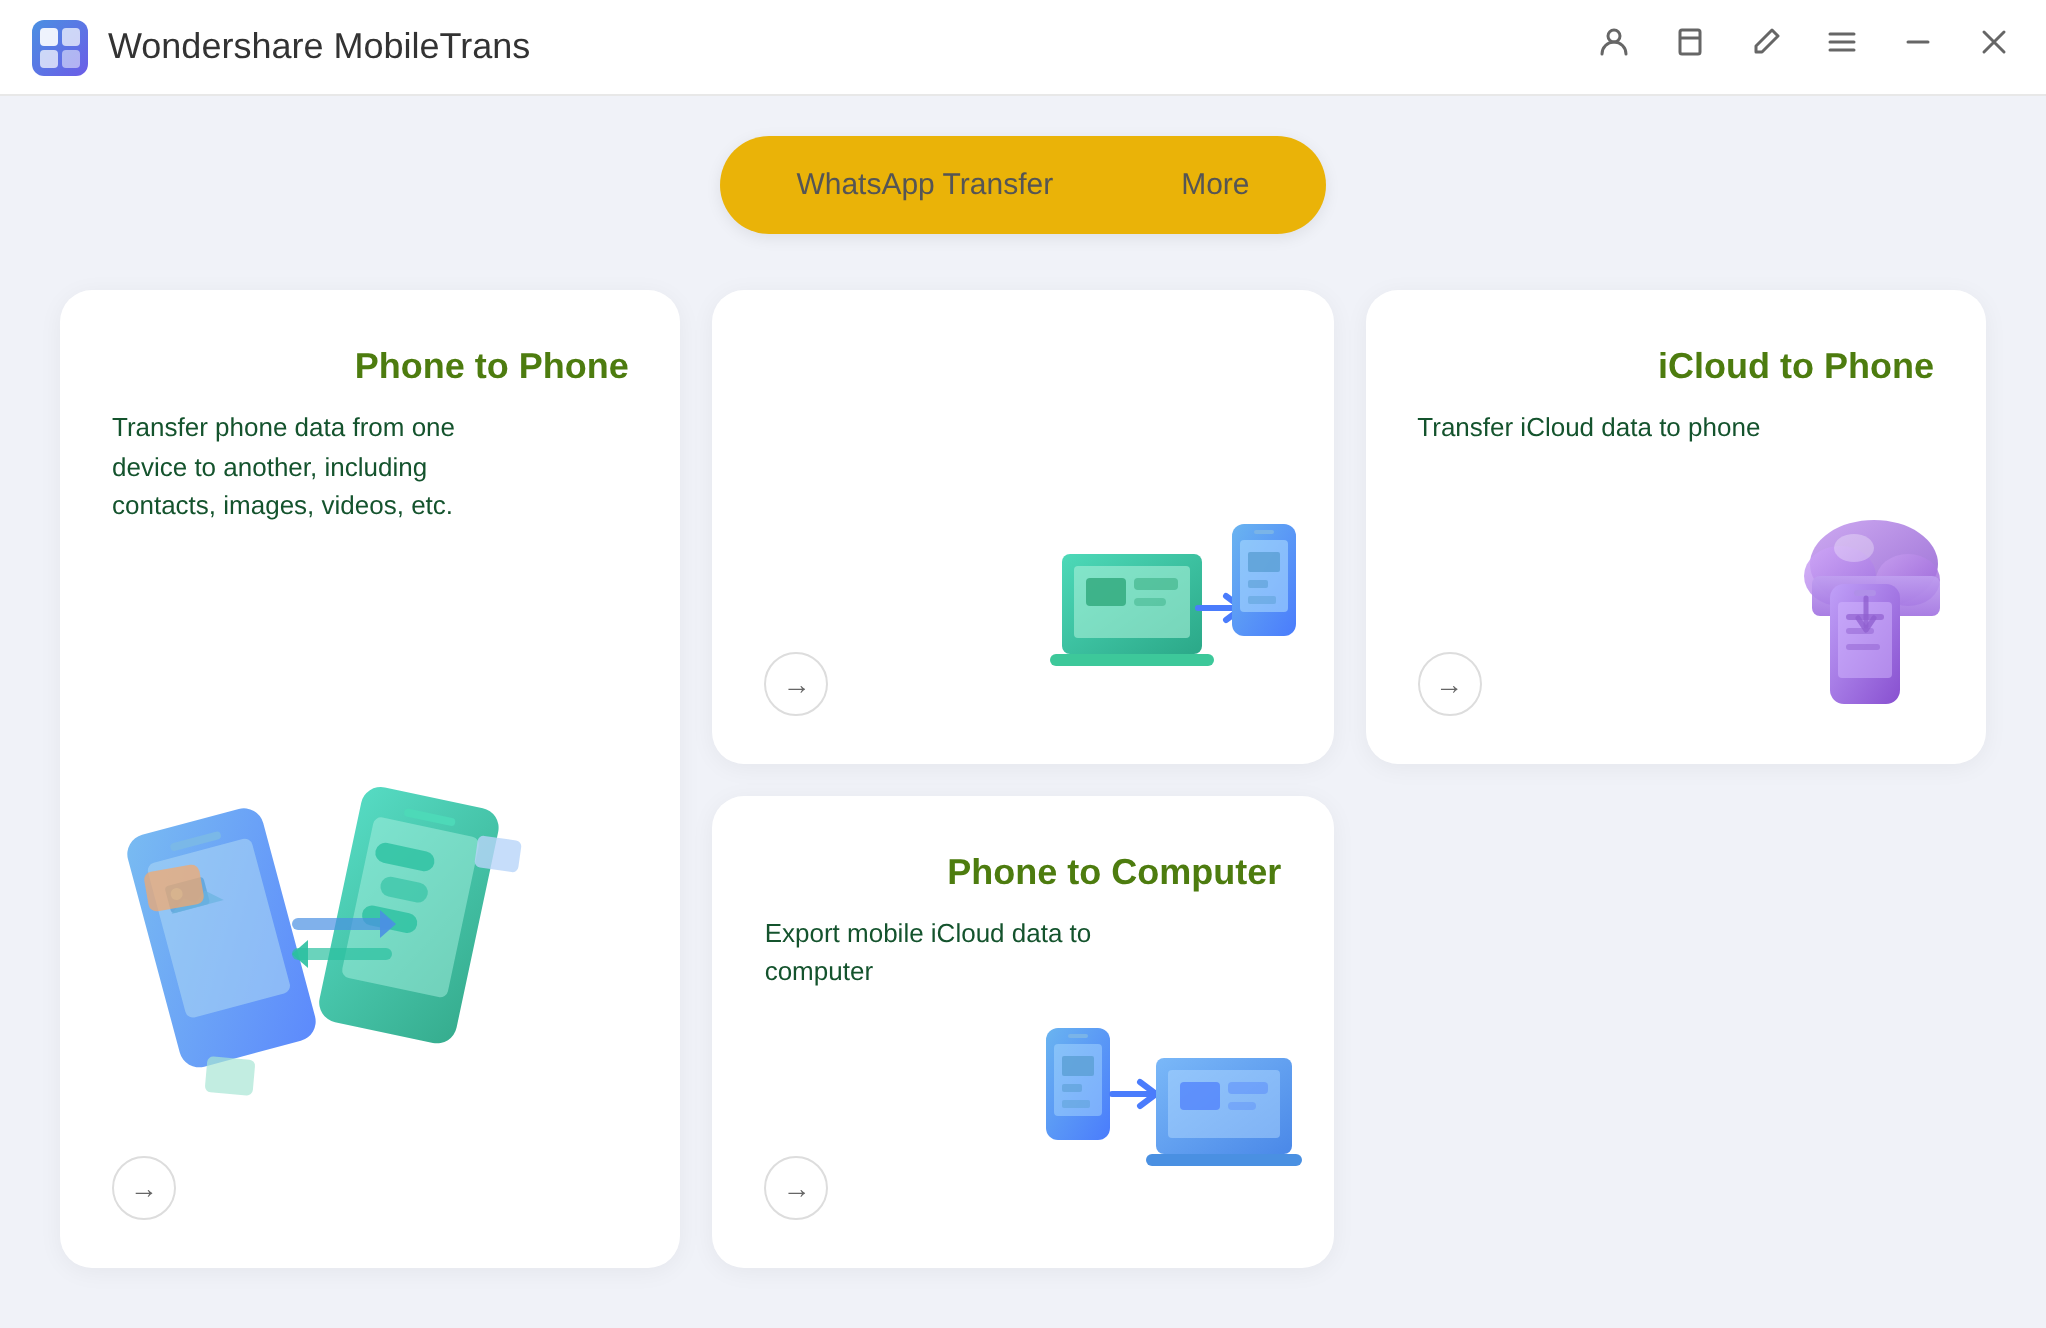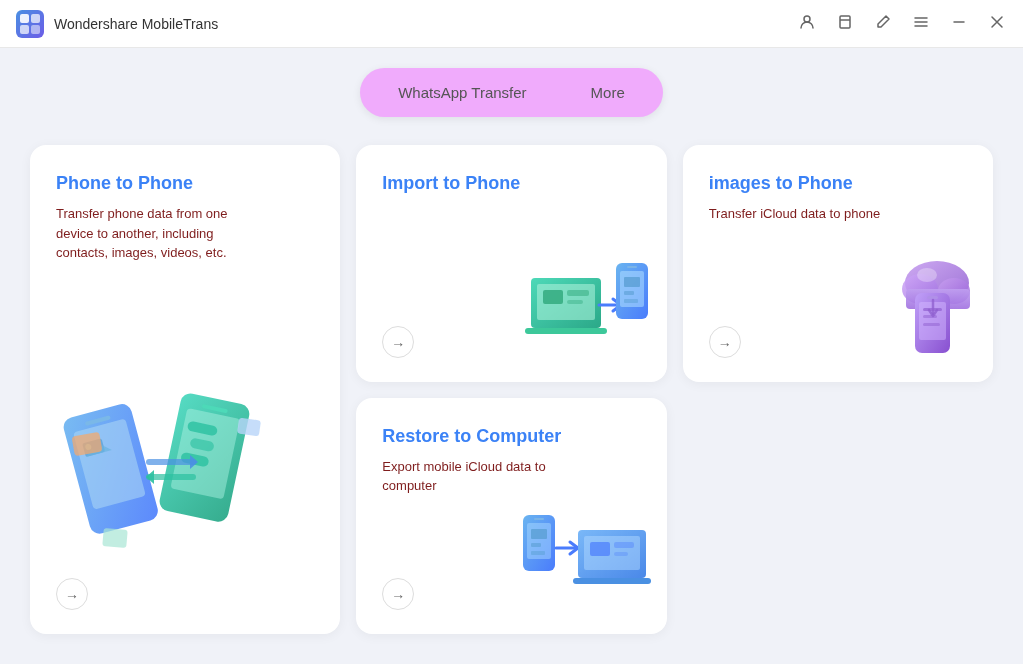--- a/index.html
+++ b/index.html
@@ -28,21 +28,21 @@
       height: 28px;
       background: linear-gradient(135deg, #4a90e2, #6c5ce7);
       border-radius: 6px;
       display: flex;
       align-items: center;
       justify-content: center;
       margin-right: 10px;
       flex-shrink: 0;
     }
     .title-bar-title {
-      font-size: 14px;
+      font-size: 18px;
       color: #333;
       font-weight: 500;
       flex: 1;
     }
     .title-bar-controls {
       display: flex;
       align-items: center;
       gap: 18px;
     }
     .title-bar-icon {
@@ -59,21 +59,21 @@
       background: #f0f2f8;
       padding: 20px 30px 30px;
       display: flex;
       flex-direction: column;
     }
 
     
     .nav-tabs {
       display: flex;
       align-items: center;
-      background: #f0abfc;
+      background: #eab308;
       border-radius: 50px;
       padding: 6px;
       margin-bottom: 28px;
       width: fit-content;
       align-self: center;
       box-shadow: 0 2px 8px rgba(0,0,0,0.08);
     }
     .nav-tab {
       padding: 10px 32px;
       border-radius: 50px;
@@ -112,26 +112,27 @@
       box-shadow: 0 2px 12px rgba(0,0,0,0.05);
     }
 
     .card-large {
       grid-row: span 2;
     }
 
     .card-title {
       font-size: 18px;
       font-weight: 700;
-      color: #3b82f6;
+      color: #4d7c0f;
       margin-bottom: 10px;
+      text-align: right;
     }
     .card-desc {
       font-size: 13px;
-      color: #7f1d1d;
+      color: #14532d;
       line-height: 1.5;
       max-width: 180px;
     }
 
     .card-arrow {
       width: 32px;
       height: 32px;
       border-radius: 50%;
       border: 1.5px solid #ddd;
       display: flex;
@@ -258,21 +259,20 @@
               <stop offset="100%" stop-color="#2ba888"></stop>
             </linearGradient>
           </defs>
         </svg>
       </div>
 
       <div class="card-arrow">→</div>
     </div>
 
     <div class="card">
-      <div class="card-title">Import to Phone</div>
       <div class="card-arrow" style="margin-top: auto;">→</div>
 
       <div class="card-illustration">
         <svg width="130" height="110" viewBox="0 0 130 110" fill="none" xmlns="http://www.w3.org/2000/svg">
 
           <g transform="translate(0, 10)">
             <rect x="10" y="20" width="70" height="50" rx="4" fill="url(#laptopGreen)"></rect>
             <rect x="16" y="26" width="58" height="36" rx="2" fill="#a8f0d8" opacity="0.6"></rect>
             <rect x="4" y="70" width="82" height="6" rx="3" fill="#3dc89a"></rect>
 
@@ -302,21 +302,21 @@
             <linearGradient id="phoneBlue2" x1="0" y1="0" x2="1" y2="1">
               <stop offset="0%" stop-color="#6ab4f0"></stop>
               <stop offset="100%" stop-color="#4a7cfc"></stop>
             </linearGradient>
           </defs>
         </svg>
       </div>
     </div>
 
     <div class="card">
-      <div class="card-title">images to Phone</div>
+      <div class="card-title">iCloud to Phone</div>
       <div class="card-desc">Transfer iCloud data to phone</div>
       <div class="card-arrow" style="margin-top: auto;">→</div>
 
       <div class="card-illustration">
         <svg width="130" height="110" viewBox="0 0 130 110" fill="none" xmlns="http://www.w3.org/2000/svg">
 
           <g transform="translate(55, 5)">
             <ellipse cx="35" cy="30" rx="32" ry="22" fill="url(#cloudPurple)" opacity="0.9"></ellipse>
             <ellipse cx="18" cy="36" rx="18" ry="15" fill="url(#cloudPurple2)" opacity="0.85"></ellipse>
             <ellipse cx="52" cy="38" rx="16" ry="13" fill="url(#cloudPurple3)" opacity="0.85"></ellipse>
@@ -359,21 +359,21 @@
             <linearGradient id="phonePurple" x1="0" y1="0" x2="1" y2="1">
               <stop offset="0%" stop-color="#c0a0f8"></stop>
               <stop offset="100%" stop-color="#8850d0"></stop>
             </linearGradient>
           </defs>
         </svg>
       </div>
     </div>
 
     <div class="card">
-      <div class="card-title">Restore to Computer</div>
+      <div class="card-title">Phone to Computer</div>
       <div class="card-desc">Export mobile iCloud data to computer</div>
       <div class="card-arrow" style="margin-top: auto;">→</div>
 
       <div class="card-illustration">
         <svg width="130" height="110" viewBox="0 0 130 110" fill="none" xmlns="http://www.w3.org/2000/svg">
 
           <g transform="translate(2, 10)">
             <rect x="0" y="5" width="32" height="56" rx="6" fill="url(#phoneBlue3)"></rect>
             <rect x="4" y="13" width="24" height="36" rx="2" fill="#a8d8ff" opacity="0.5"></rect>
             <rect x="11" y="8" width="10" height="2" rx="1" fill="#7ab4e8"></rect>

